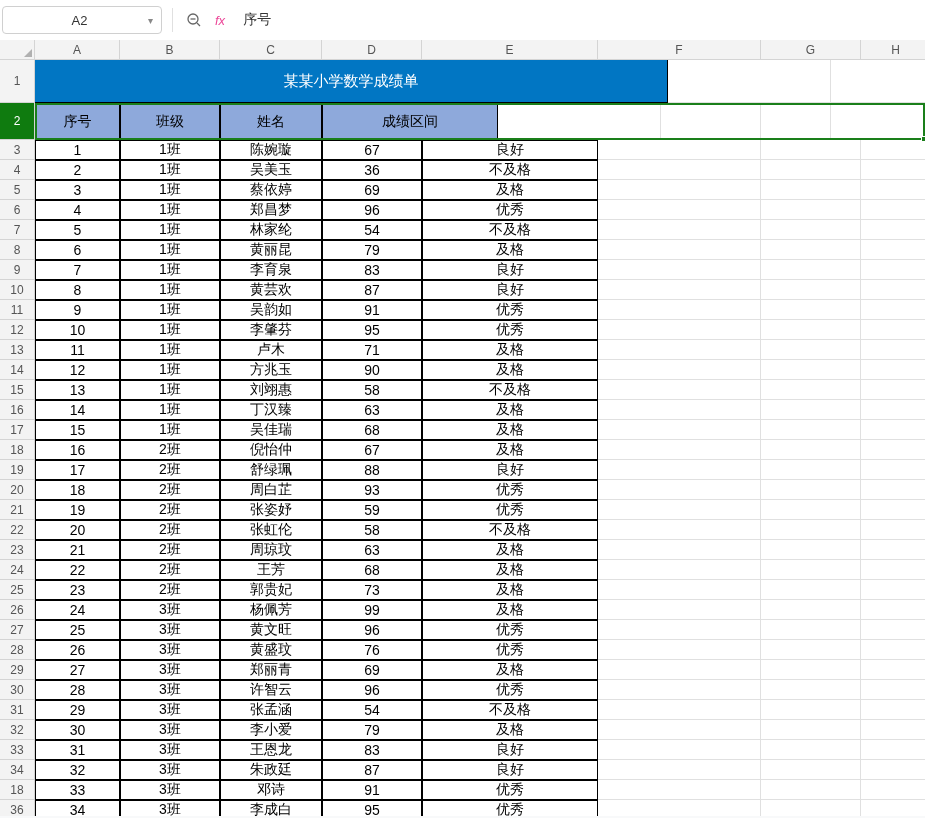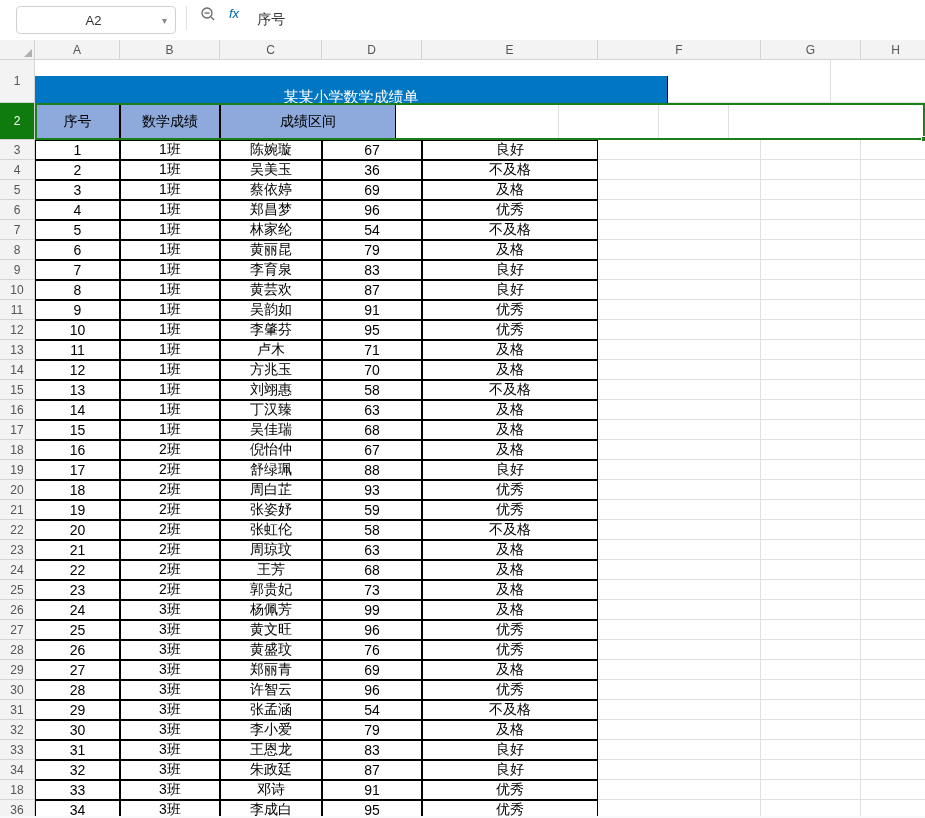--- a/index.html
+++ b/index.html
@@ -8,41 +8,41 @@
   font-size: 13px;
   background: #f8f9fa;
   overflow: hidden;
   width: 925px;
   height: 818px;
 }
 
 
 .formula-bar {
   display: flex;
-  align-items: flex-start;
-  padding: 6px 16px;
+  align-items: center;
+  padding: 6px 2px;
   gap: 10px;
   background: #fff;
 }
 .name-box {
   width: 160px;
   height: 28px;
   border: 1px solid #d0d0d0;
   border-radius: 4px;
   display: flex;
   align-items: center;
   justify-content: space-between;
   padding: 0 8px;
   background: #fff;
 }
 .name-box-text { font-size: 13px; color: #333; flex: 1; text-align: center; }
 .chevron { color: #888; font-size: 10px; }
 .fb-sep { width: 1px; height: 24px; background: #e0e0e0; }
 .fb-icon { color: #666; display: flex; align-items: center; justify-content: center; width: 22px; }
-.fx-label { font-style: italic; color: #0369a1; font-size: 13px; }
+.fx-label { font-style: italic; color: #ec4899; font-size: 13px; }
 .formula-input {
   flex: 1;
   height: 28px;
   border: none;
   border-radius: 4px;
   padding: 0 8px;
   font-size: 14px;
   color: #333;
   outline: none;
   background: #fff;
@@ -262,28 +262,29 @@
       <div class="row-head rd">30</div>
       <div class="row-head rd">31</div>
       <div class="row-head rd">32</div>
       <div class="row-head rd">33</div>
       <div class="row-head rd">34</div>
       <div class="row-head rd">18</div>
       <div class="row-head rd">36</div>
     </div>
   <div class="cells" id="cells">
       <div class="row r1">
-        <div class="cell title-cell r1" style="width: 633px; margin-top: 16px;">某某小学数学成绩单</div>
+        <div class="cell title-cell r1" style="width: 633px;">某某小学数学成绩单</div>
         <div class="cell empty-cell r1 cF"></div>
         <div class="cell empty-cell r1 cG"></div>
         <div class="cell empty-cell r1 cH"></div>
       </div>
       <div class="row r2">
         <div class="cell hdr-cell r2 cA">序号</div>
-        <div class="cell hdr-cell r2 cD">数学成绩</div>
+        <div class="cell hdr-cell r2 cB">班级</div>
+        <div class="cell hdr-cell r2 cC">姓名</div>
         <div class="cell hdr-cell r2 cE">成绩区间</div>
         <div class="cell empty-cell r2 cF"></div>
         <div class="cell empty-cell r2 cG"></div>
         <div class="cell empty-cell r2 cH"></div>
       </div>
       <div class="row rd">
         <div class="cell data-cell rd cA">1</div>
         <div class="cell data-cell rd cB">1班</div>
         <div class="cell data-cell rd cC">陈婉璇</div>
         <div class="cell data-cell rd cD">67</div>
@@ -389,21 +390,21 @@
         <div class="cell data-cell rd cD">71</div>
         <div class="cell data-cell rd cE">及格</div>
         <div class="cell empty-cell rd cF"></div>
         <div class="cell empty-cell rd cG"></div>
         <div class="cell empty-cell rd cH"></div>
       </div>
       <div class="row rd">
         <div class="cell data-cell rd cA">12</div>
         <div class="cell data-cell rd cB">1班</div>
         <div class="cell data-cell rd cC">方兆玉</div>
-        <div class="cell data-cell rd cD">70</div>
+        <div class="cell data-cell rd cD">90</div>
         <div class="cell data-cell rd cE">及格</div>
         <div class="cell empty-cell rd cF"></div>
         <div class="cell empty-cell rd cG"></div>
         <div class="cell empty-cell rd cH"></div>
       </div>
       <div class="row rd">
         <div class="cell data-cell rd cA">13</div>
         <div class="cell data-cell rd cB">1班</div>
         <div class="cell data-cell rd cC">刘翊惠</div>
         <div class="cell data-cell rd cD">58</div>

